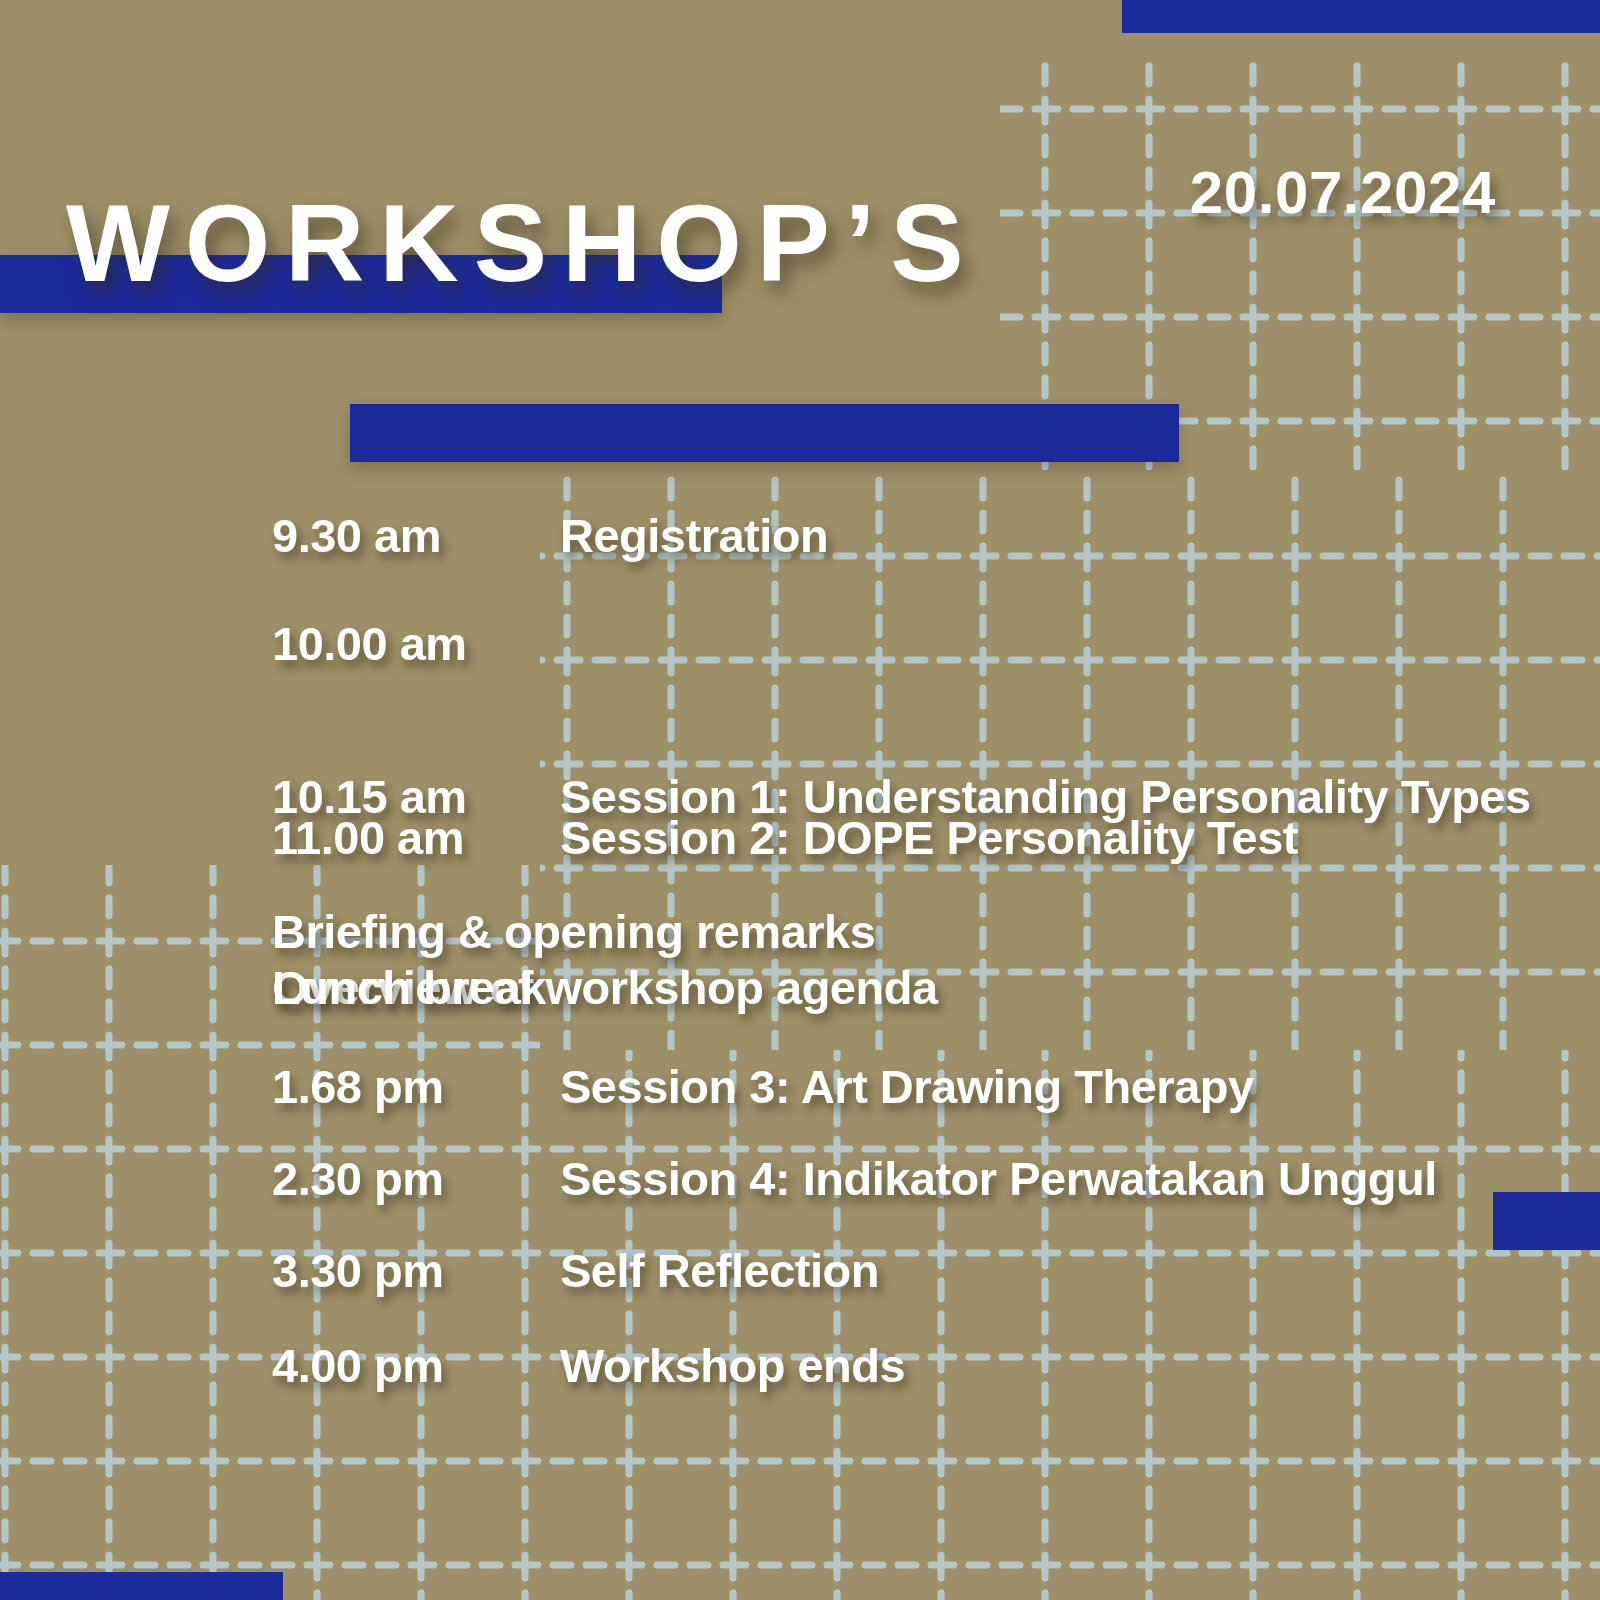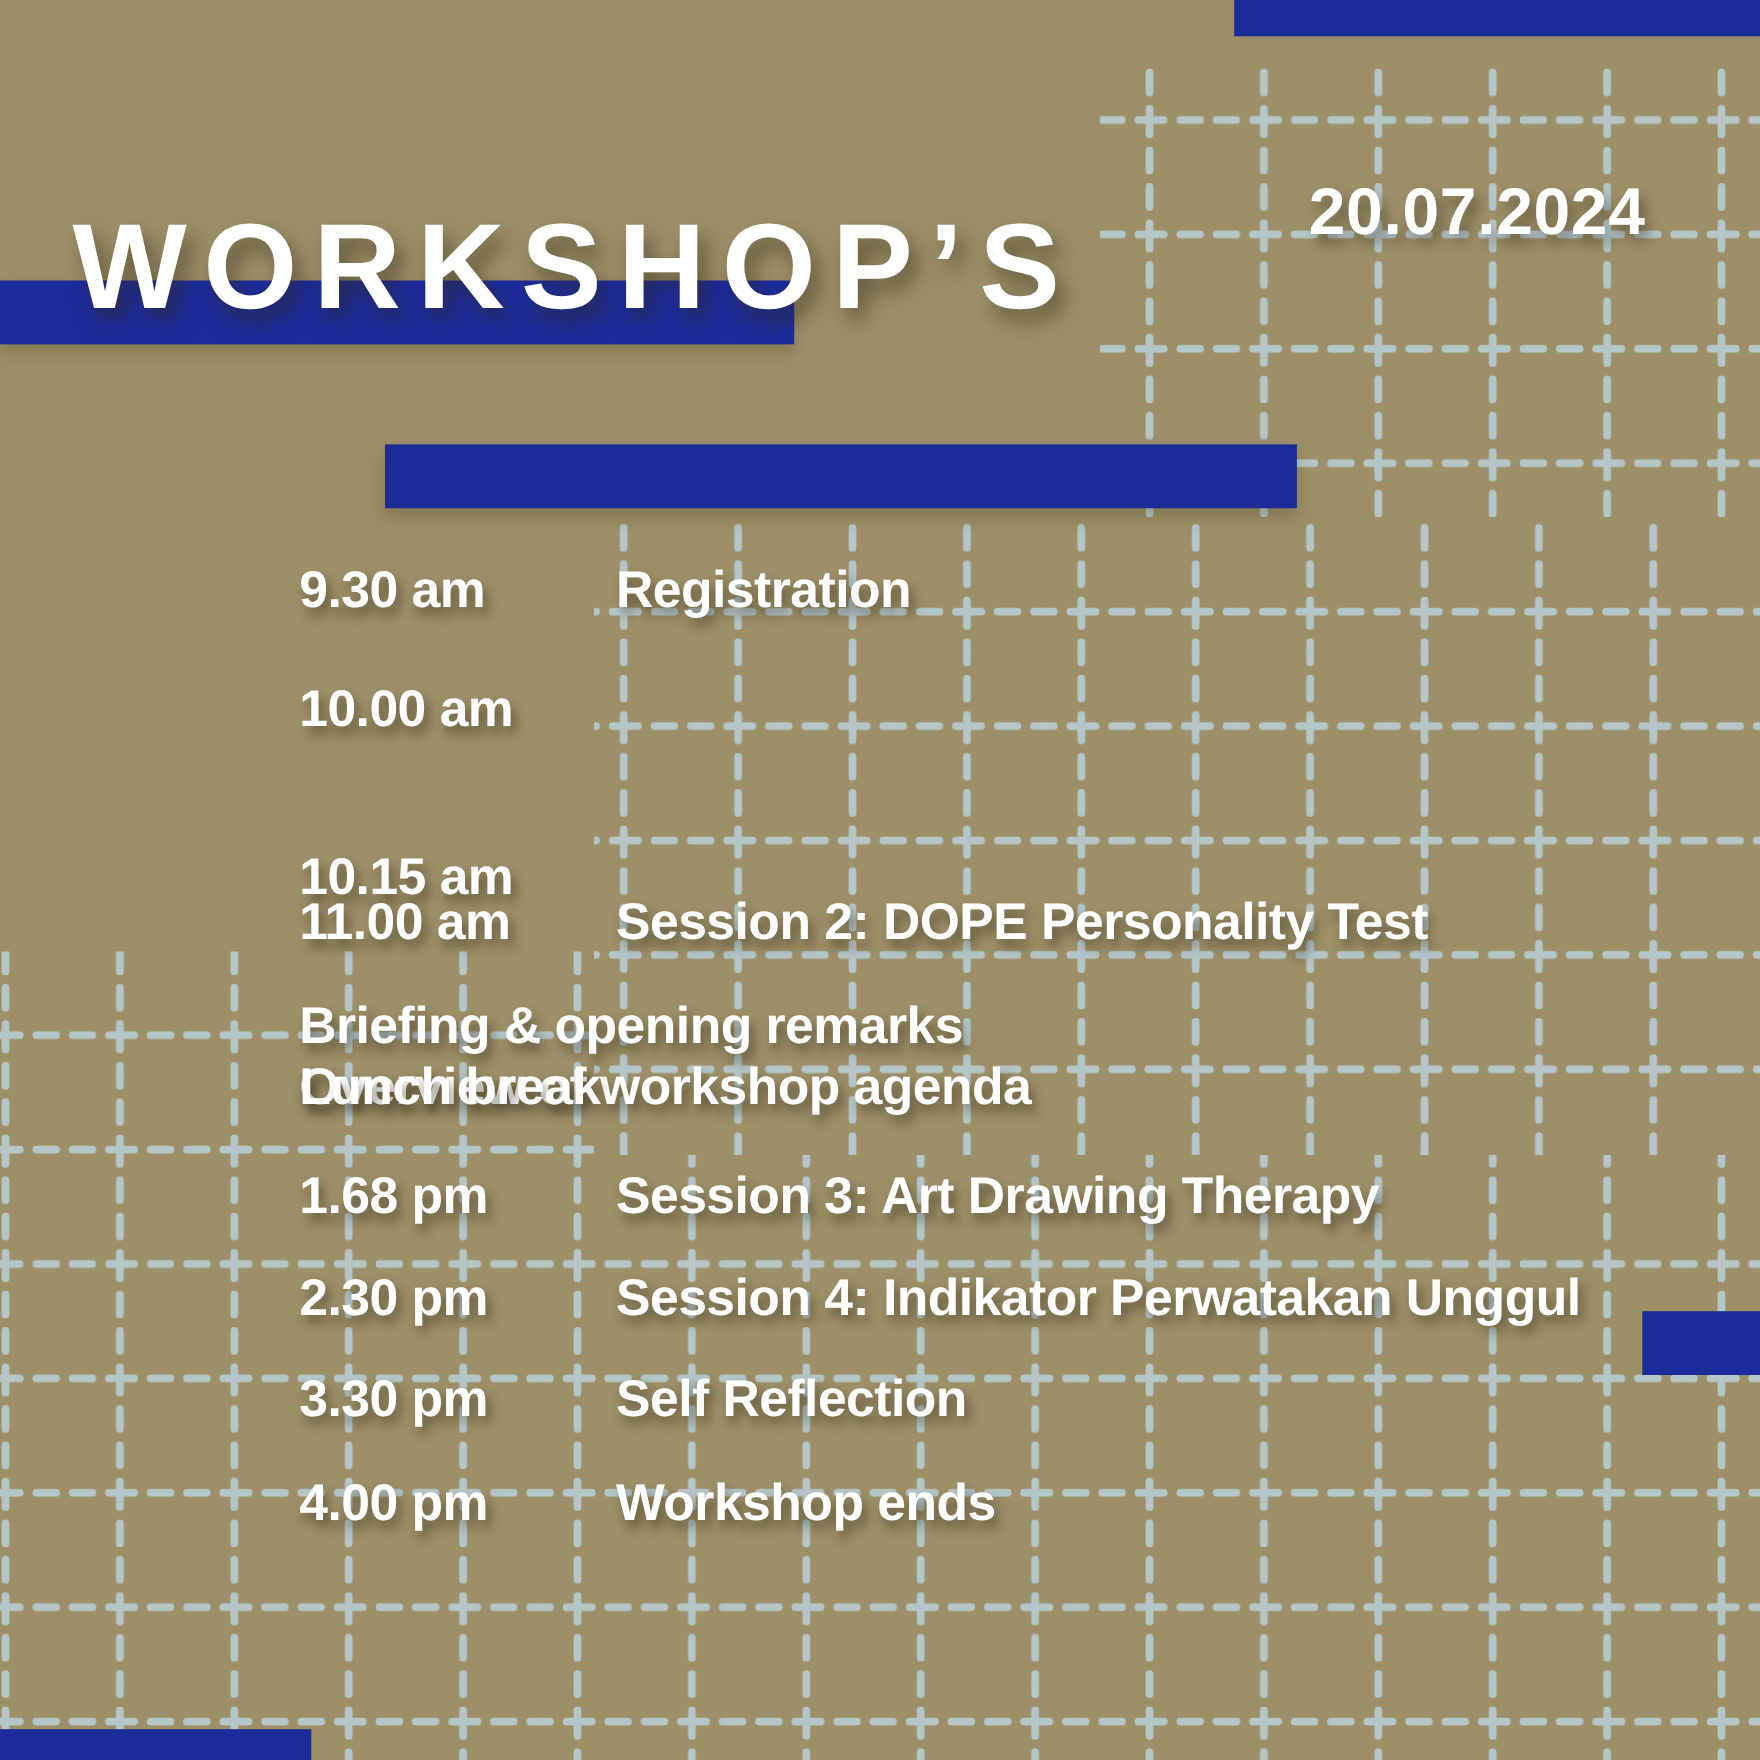--- a/index.html
+++ b/index.html
@@ -119,20 +119,21 @@
         <span class="time">9.30 am</span>
         <span class="act">Registration</span>
       </div>
       <div class="row" style="top: 616px; flex-direction: column;">
         <span class="time">10.00 am</span>
         <span class="act">Briefing &amp; opening remarks
 Overview of workshop agenda</span>
       </div>
       <div class="row" style="top: 769px;">
         <span class="time">10.15 am</span>
+        <span class="act">Session 1: Understanding Personality Types</span>
       </div>
       <div class="row" style="top: 810px;">
         <span class="time">11.00 am</span>
         <span class="act">Session 2: DOPE Personality Test</span>
       </div>
       <div class="row" style="top: 960px;">
         <span class="act">Lunch break</span>
       </div>
       <div class="row" style="top: 1059px;">
         <span class="time">1.68 pm</span>

